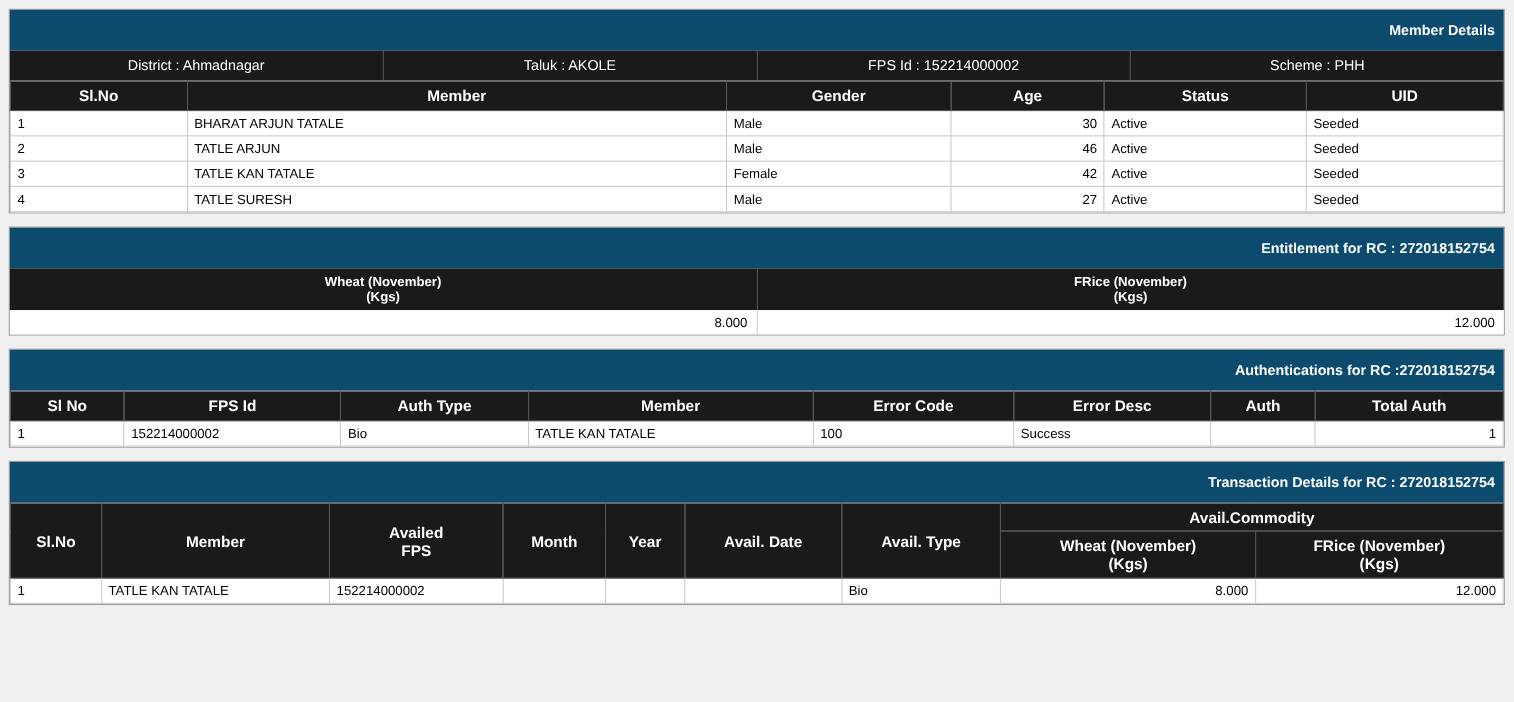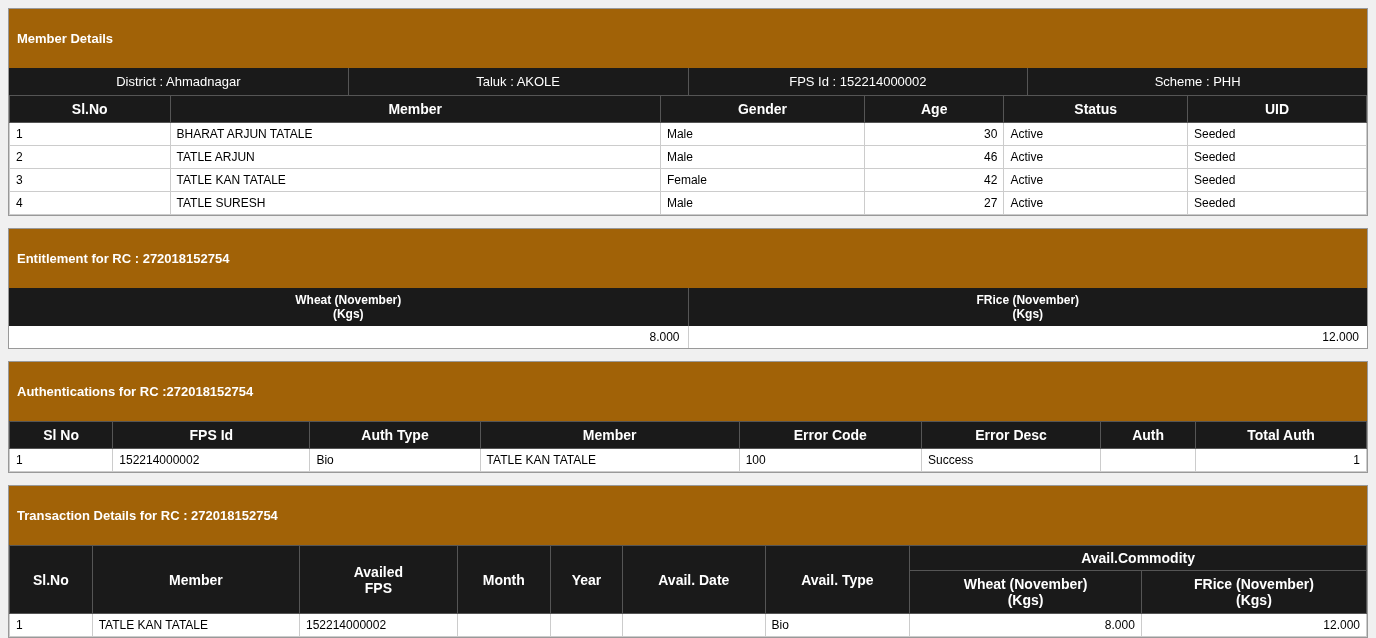--- a/index.html
+++ b/index.html
@@ -7,24 +7,24 @@
       font-family: Arial, sans-serif;
       font-size: 12px;
       background: #f0f0f0;
       padding: 8px;
     }
     .section {
       margin-bottom: 12px;
       border: 1px solid #999;
     }
     .section-header {
-      background: #a16207;
-      color: #fff;
-      text-align: left;
-      padding: 22px 8px;
+      background: #0c4a6e;
+      color: #fff;
+      text-align: right;
+      padding: 11px 8px;
       font-weight: bold;
       font-size: 13px;
     }
     table {
       width: 100%;
       border-collapse: collapse;
     }
     th {
       background: #1a1a1a;
       color: #fff;

